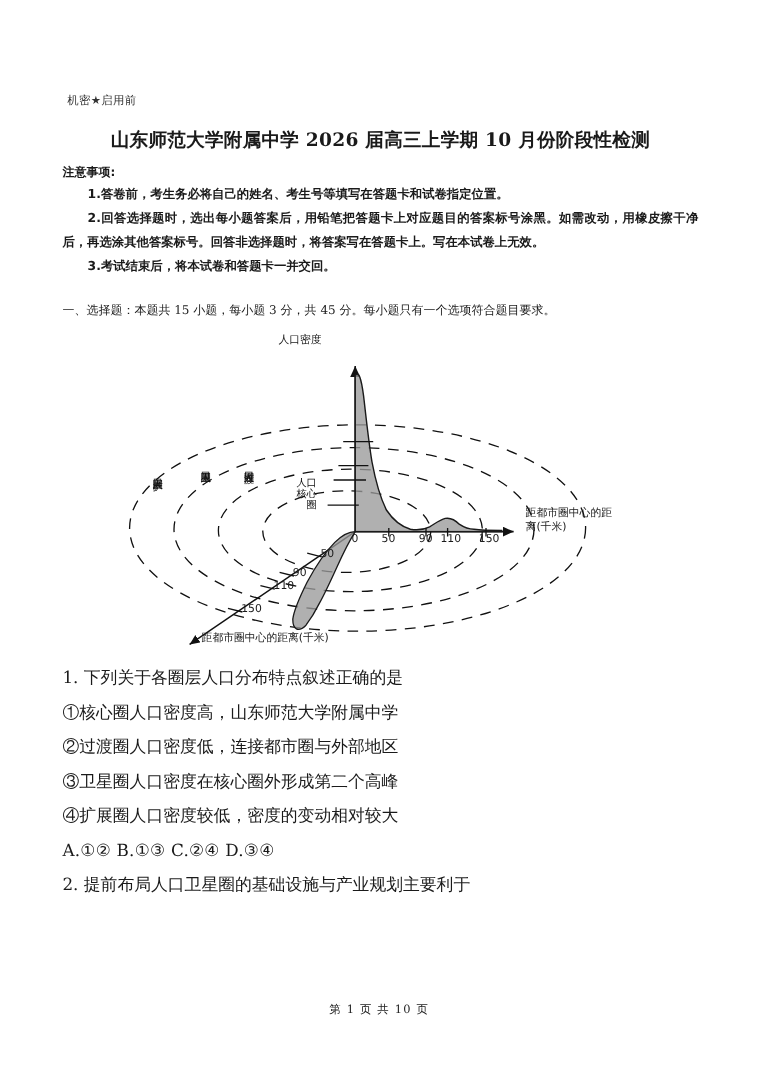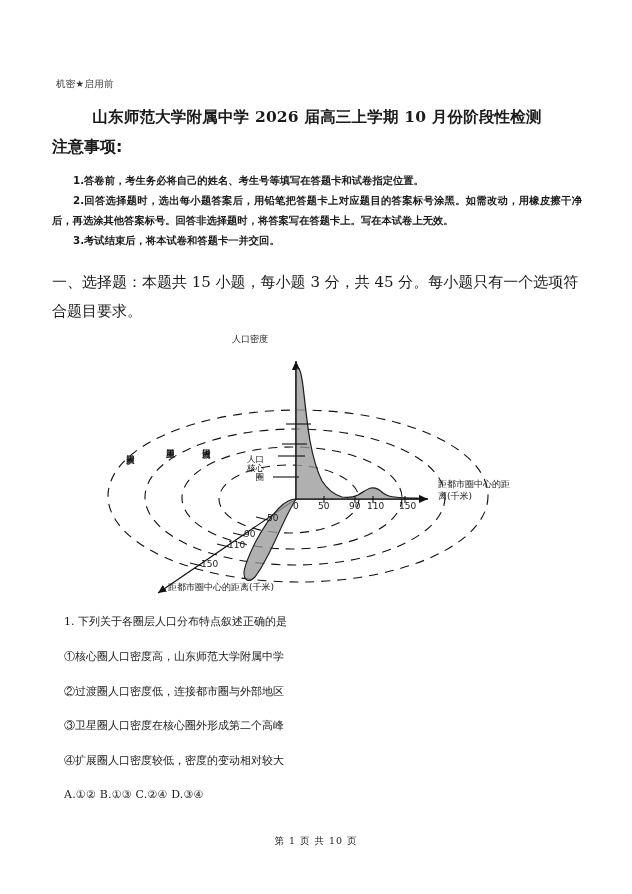--- a/index.html
+++ b/index.html
@@ -49,38 +49,38 @@
   }
   .title-sub {
     text-align: center;
     font-size: 13.5px;
     font-weight: bold;
     margin: 0 0 16px 0;
   }
 
   
   .notice-head {
-    font-size: 16px;
-    font-weight: bold;
-    margin: 0 0 12px 0;
+    font-size: 10px;
+    font-weight: bold;
+    margin: 0 0 1px 0;
     font-family: "DejaVu Sans", "Liberation Sans", sans-serif;
   }
   .notice-item {
     font-size: 10.3px;
     line-height: 1.95;
     text-indent: 21px;
     margin: 0;
     text-align: justify;
     font-weight: bold;
     font-family: "DejaVu Sans", "Liberation Sans", sans-serif;
   }
 
   
   .section-head {
-    font-size: 15px;
+    font-size: 10px;
     margin: 18px 0 2px 0;
     line-height: 1.9;
   }
   .stem {
     font-size: 10.5px;
     line-height: 1.95;
     text-indent: 21px;
     text-align: justify;
     margin: 0;
   }
@@ -90,23 +90,23 @@
     position: relative;
     width: 440px;
     height: 268px;
     margin: 6px 0 4px 38px;
   }
   .figure svg { display: block; }
 
   
   .q-block { margin-top: 8px; }
   .q-line {
-    font-size: 11px;
+    font-size: 14px;
     line-height: 2.05;
-    margin: 12px;
+    margin: 0;
     white-space: nowrap;
   }
   .q-opt { letter-spacing: .2px; }
 
   
   .footer {
     position: absolute;
     left: 0;
     bottom: 46px;
     width: 632px;
@@ -266,18 +266,24 @@
         <span>1.</span>
         <span>下列关于各圈层人口分布特点叙述正确的是</span>
       </p>
       <p class="q-line">①核心圈人口密度高，山东师范大学附属中学</p>
       <p class="q-line">②过渡圈人口密度低，连接都市圈与外部地区</p>
       <p class="q-line">③卫星圈人口密度在核心圈外形成第二个高峰</p>
       <p class="q-line">④扩展圈人口密度较低，密度的变动相对较大</p>
       <p class="q-line q-opt">A.①② B.①③ C.②④ D.③④</p>
     </div>
 
+    <div>
+      <p class="q-line">
+        <span>2.</span>
+        <span>提前布局人口卫星圈的基础设施与产业规划主要利于</span>
+      </p>
+    </div>
 
   </div>
 
   <div class="footer">第 1 页 共 10 页</div>
 
 </div>
 
 </body></html>

